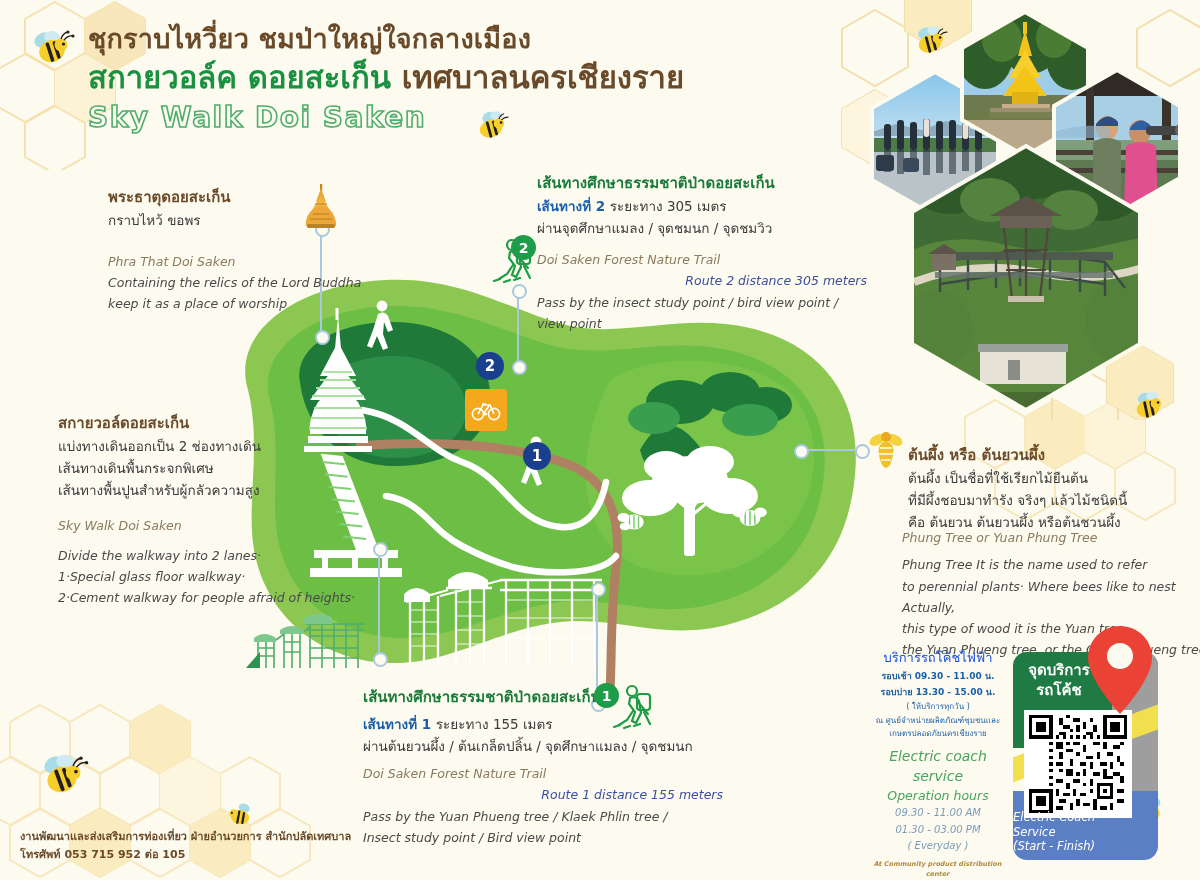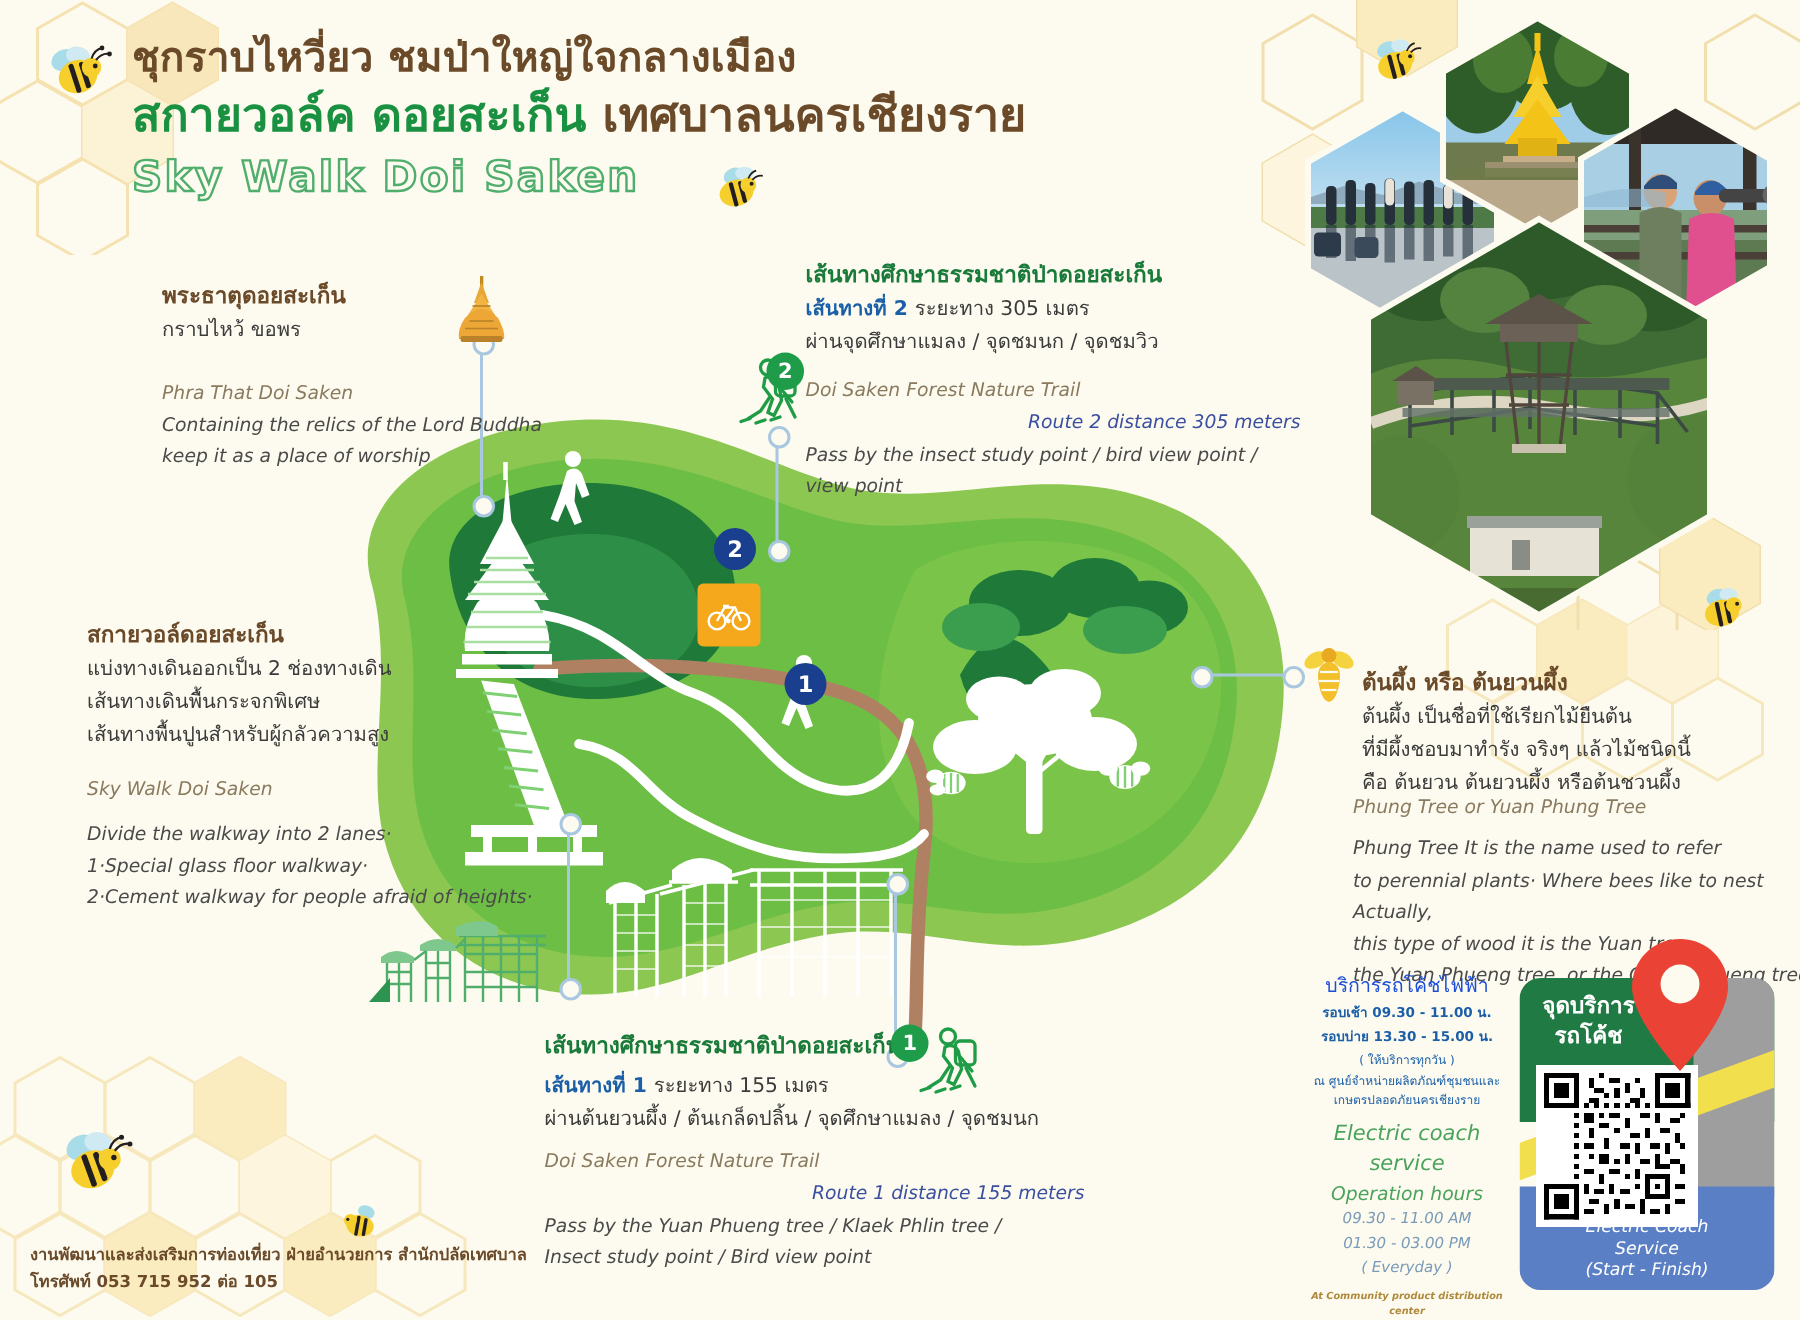--- a/index.html
+++ b/index.html
@@ -53,29 +53,29 @@
   .coach{position:absolute;left:862px;top:648px;width:152px;text-align:center;}
   .coach .h{font-size:13px;font-weight:normal;color:#1d4ed8;line-height:1.6;}
   .coach .r{font-size:9px;font-weight:bold;color:#1b5fa8;line-height:1.75;}
   .coach .r2{font-size:8px;color:#1b5fa8;line-height:1.7;}
   .coach .eh{font-size:14px;color:#4aa35c;font-style:italic;line-height:1.45;margin-top:5px;}
   .coach .eh2{font-size:12.5px;color:#4aa35c;font-style:italic;line-height:1.5;}
   .coach .et{font-size:10px;color:#7a9bb8;font-style:italic;line-height:1.65;}
   .coach .ex{font-size:6.5px;color:#b08a3c;font-style:italic;font-weight:bold;line-height:1.5;}
 
   
-  .qrcard{position:absolute;left:1013px;top:652px;width:170px;height:208px;border-radius:14px;overflow:hidden;}
+  .qrcard{position:absolute;left:1013px;top:652px;width:145px;height:208px;border-radius:14px;overflow:hidden;}
   .qr-green{position:absolute;left:0;top:0;width:100%;height:46%;background:#1f7a44;}
   .qr-blue{position:absolute;left:0;bottom:0;width:100%;height:33%;background:#5b7fc4;}
   .qr-grey{position:absolute;right:0;top:0;width:32%;height:70%;background:#9e9e9e;}
   .qr-yellow{position:absolute;left:0;top:38%;width:100%;height:12%;background:#f2df4e;transform:skewY(-20deg);}
   .qr-label{position:absolute;left:6px;top:8px;width:80px;color:#fff;font-size:15px;
     font-weight:bold;line-height:1.35;text-align:center;}
   .qr-box{position:absolute;left:11px;top:58px;width:108px;height:108px;background:#fff;padding:5px;box-sizing:border-box;}
-  .qr-foot{position:absolute;left:0;bottom:6px;width:100%;text-align:center;color:#fff;
+  .qr-foot{position:absolute;left:0;bottom:6px;width:100%;color:#fff;
     font-style:italic;font-size:11.5px;line-height:1.28;}
 
   
   .footer{position:absolute;left:20px;top:828px;font-size:11px;color:#6b4a2a;line-height:1.6;font-weight:bold;}
 
   
   .photos{position:absolute;left:840px;top:0;width:360px;height:420px;}
 </style>
 </head>
 <body>

